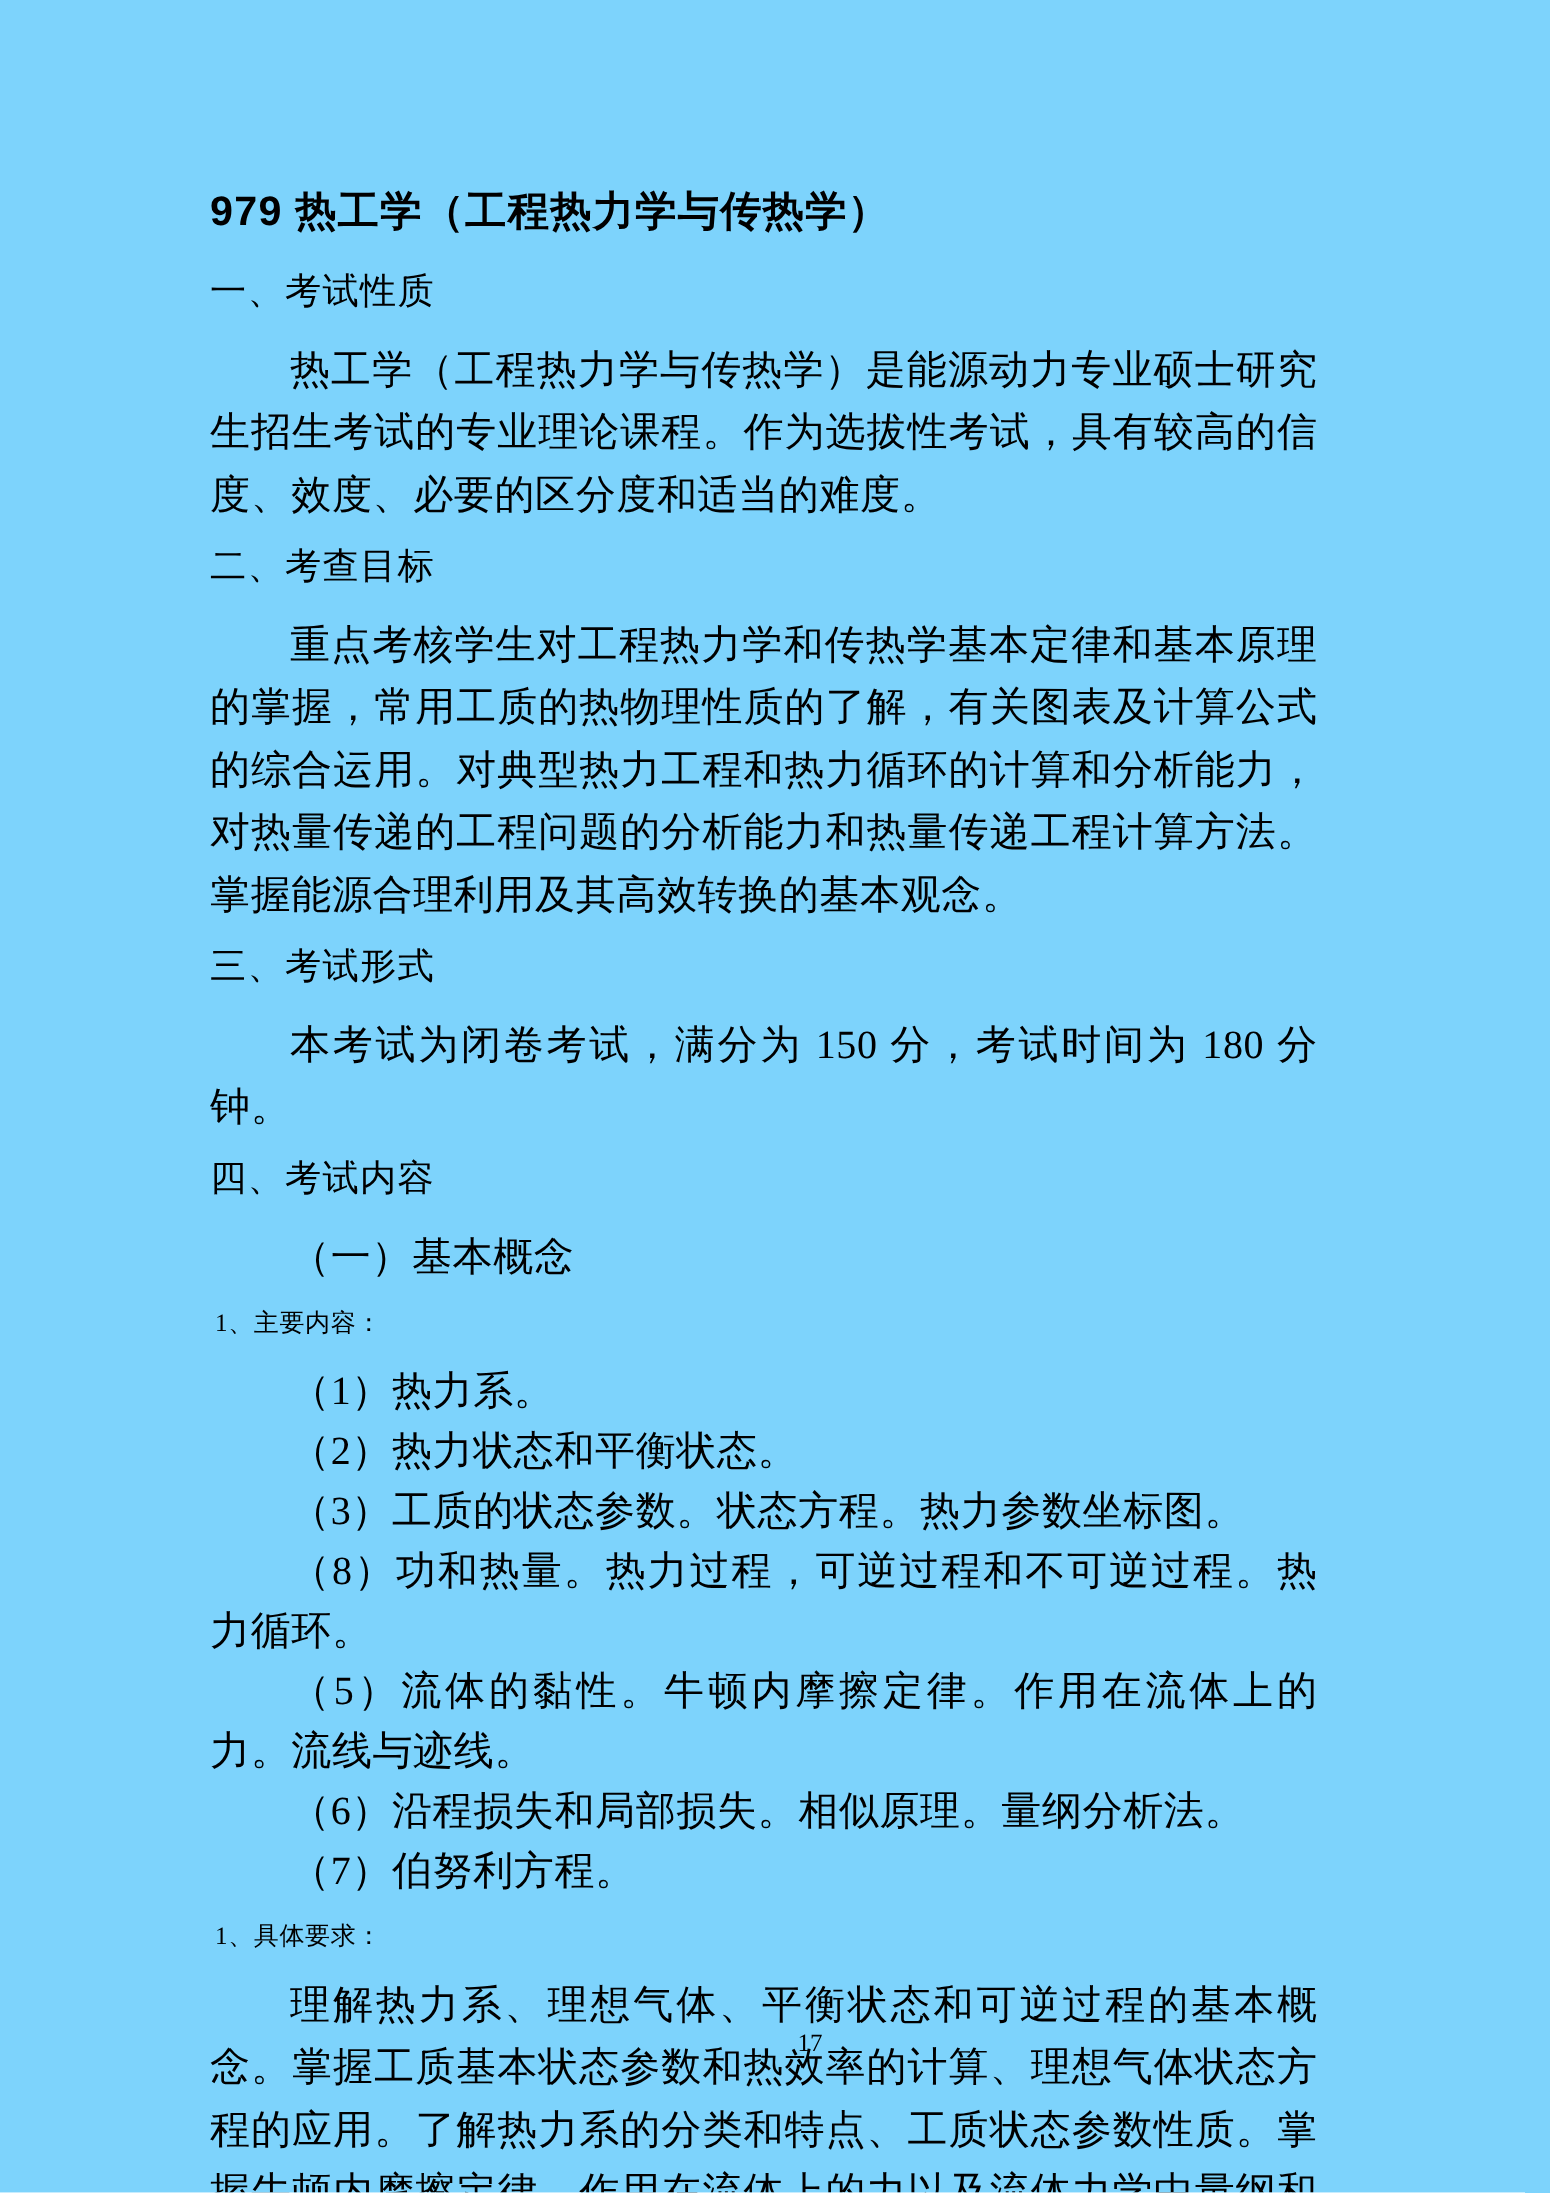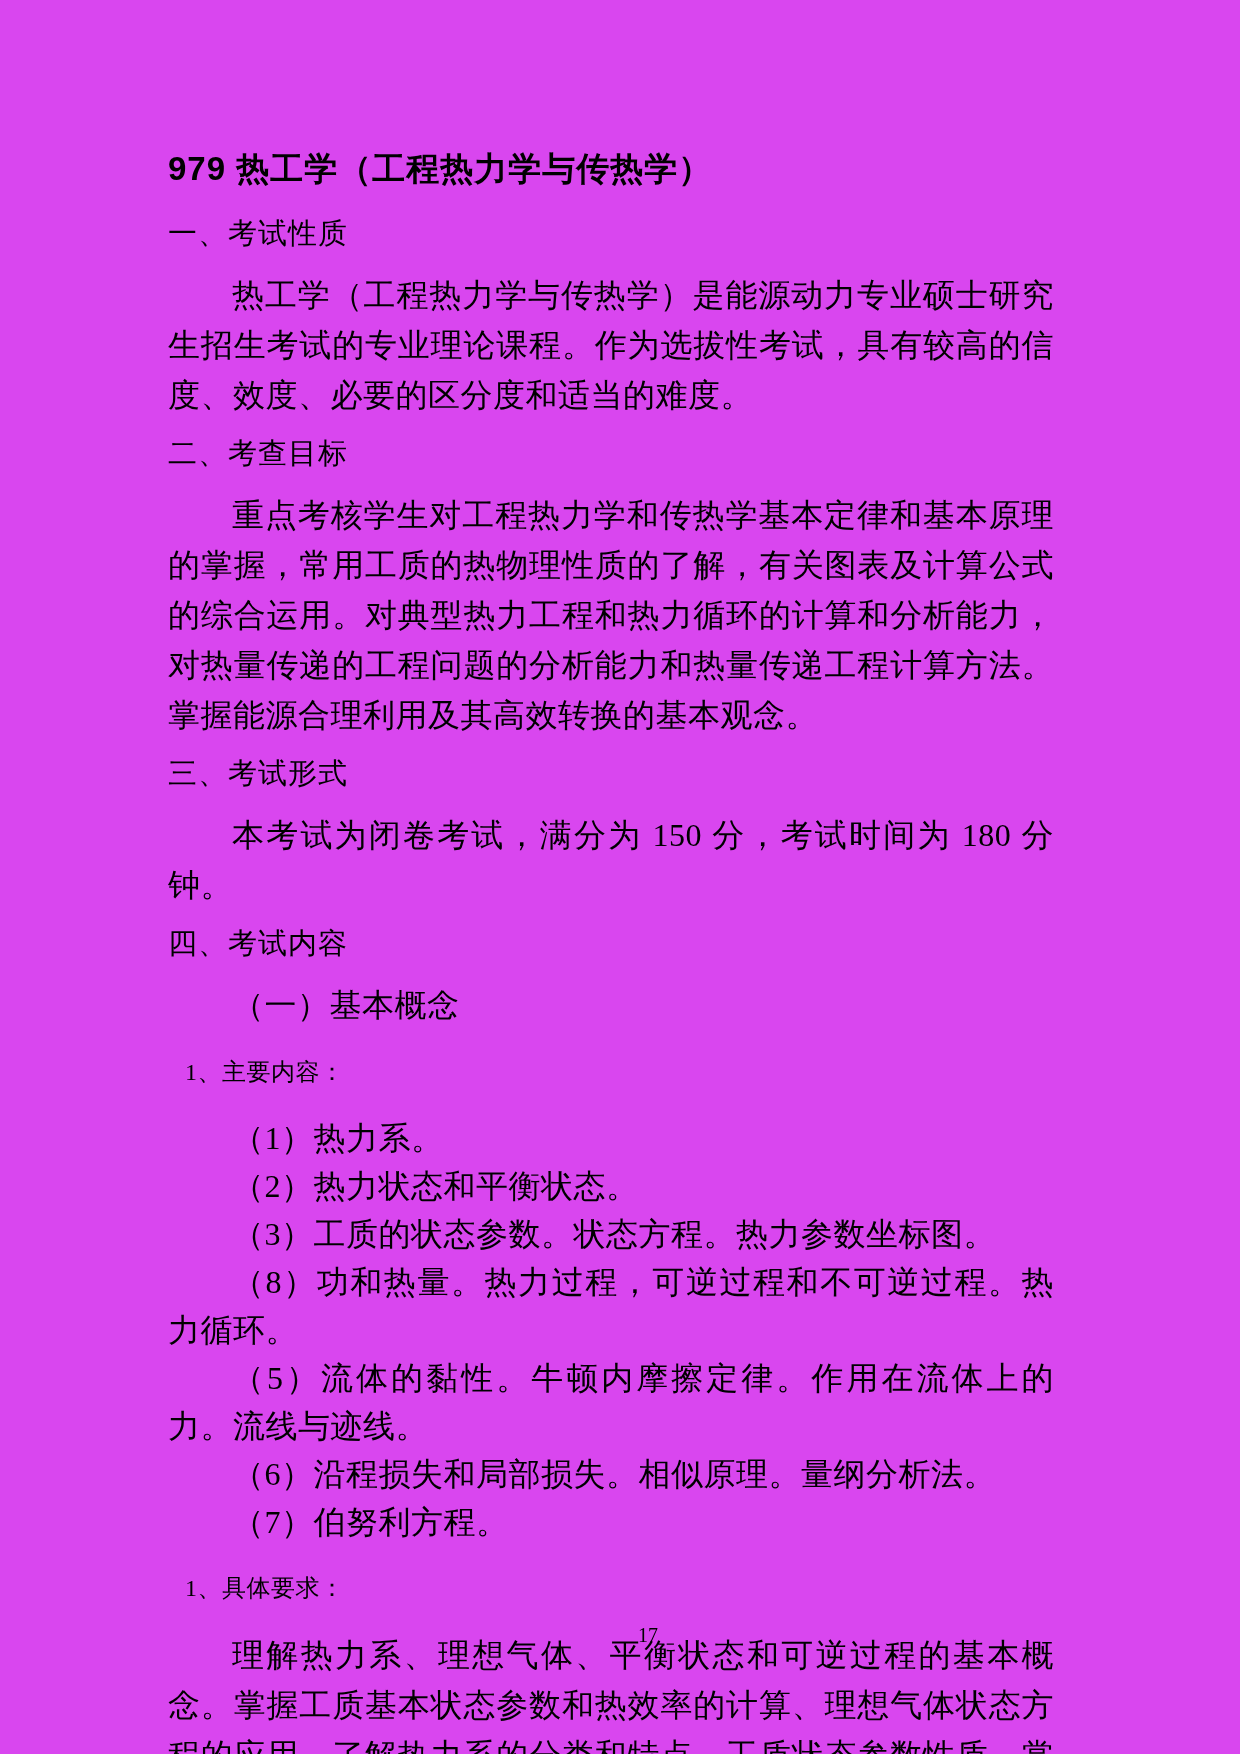--- a/index.html
+++ b/index.html
@@ -4,21 +4,21 @@
 <style>
   html, body {
     margin: 0;
     padding: 0;
     background: #ffffff;
   }
   .page {
     position: relative;
     width: 1240px;
     height: 1754px;
-    background: #d946ef;
+    background: #7dd3fc;
     color: #000000;
     overflow: hidden;
     font-family: "Liberation Serif", "DejaVu Serif", serif;
   }
   .content {
     position: absolute;
     left: 168px;
     top: 148px;
     width: 886px;
   }
@@ -50,23 +50,23 @@
     letter-spacing: 0.5px;
   }
   .sub-heading {
     font-size: 32px;
     line-height: 50px;
     margin: 0;
     text-indent: 2em;
     letter-spacing: 0.5px;
   }
   .list-label {
-    font-size: 24px;
+    font-size: 20px;
     line-height: 50px;
-    margin: 17px;
+    margin: 4px;
     letter-spacing: 0.5px;
   }
   .list-item {
     font-size: 32px;
     line-height: 48px;
     margin: 0;
     text-align: justify;
     text-indent: 2em;
     letter-spacing: 0.5px;
   }

